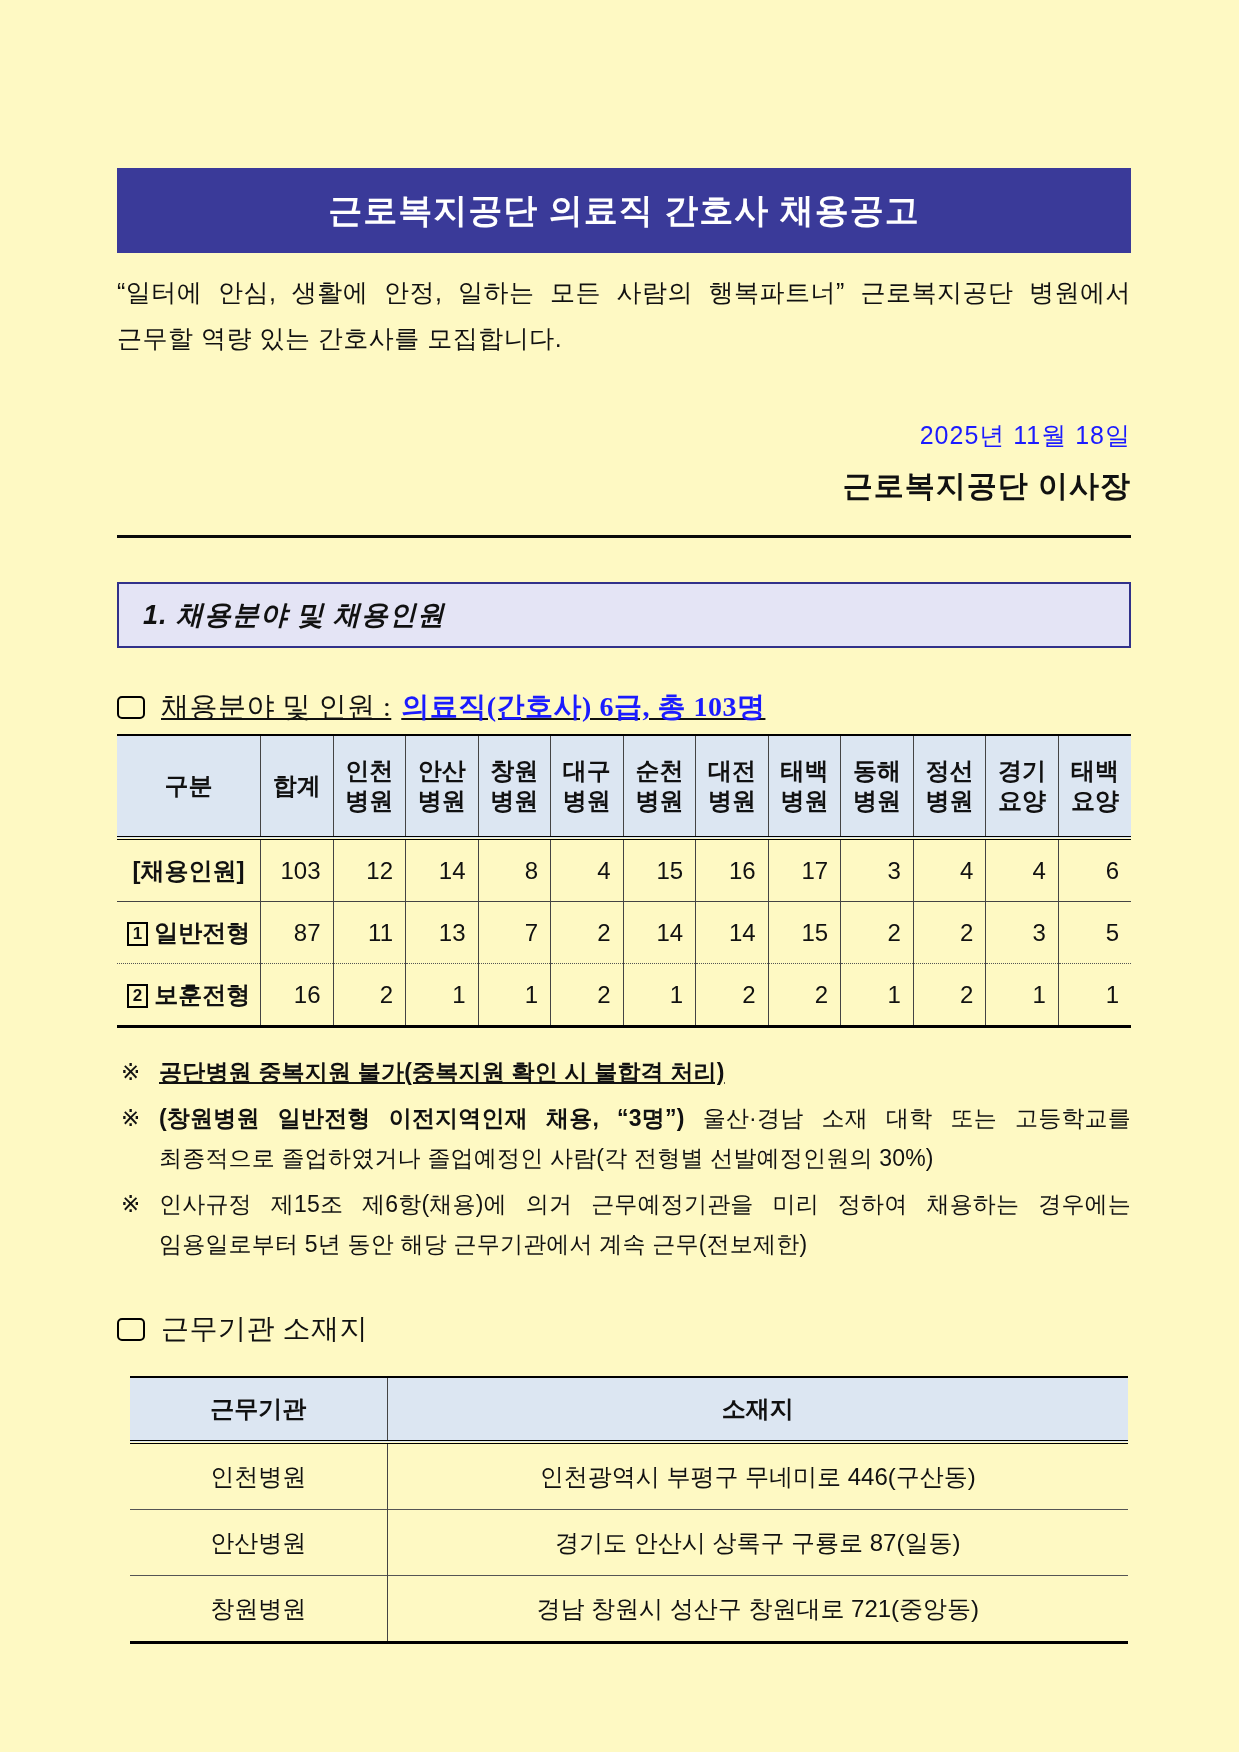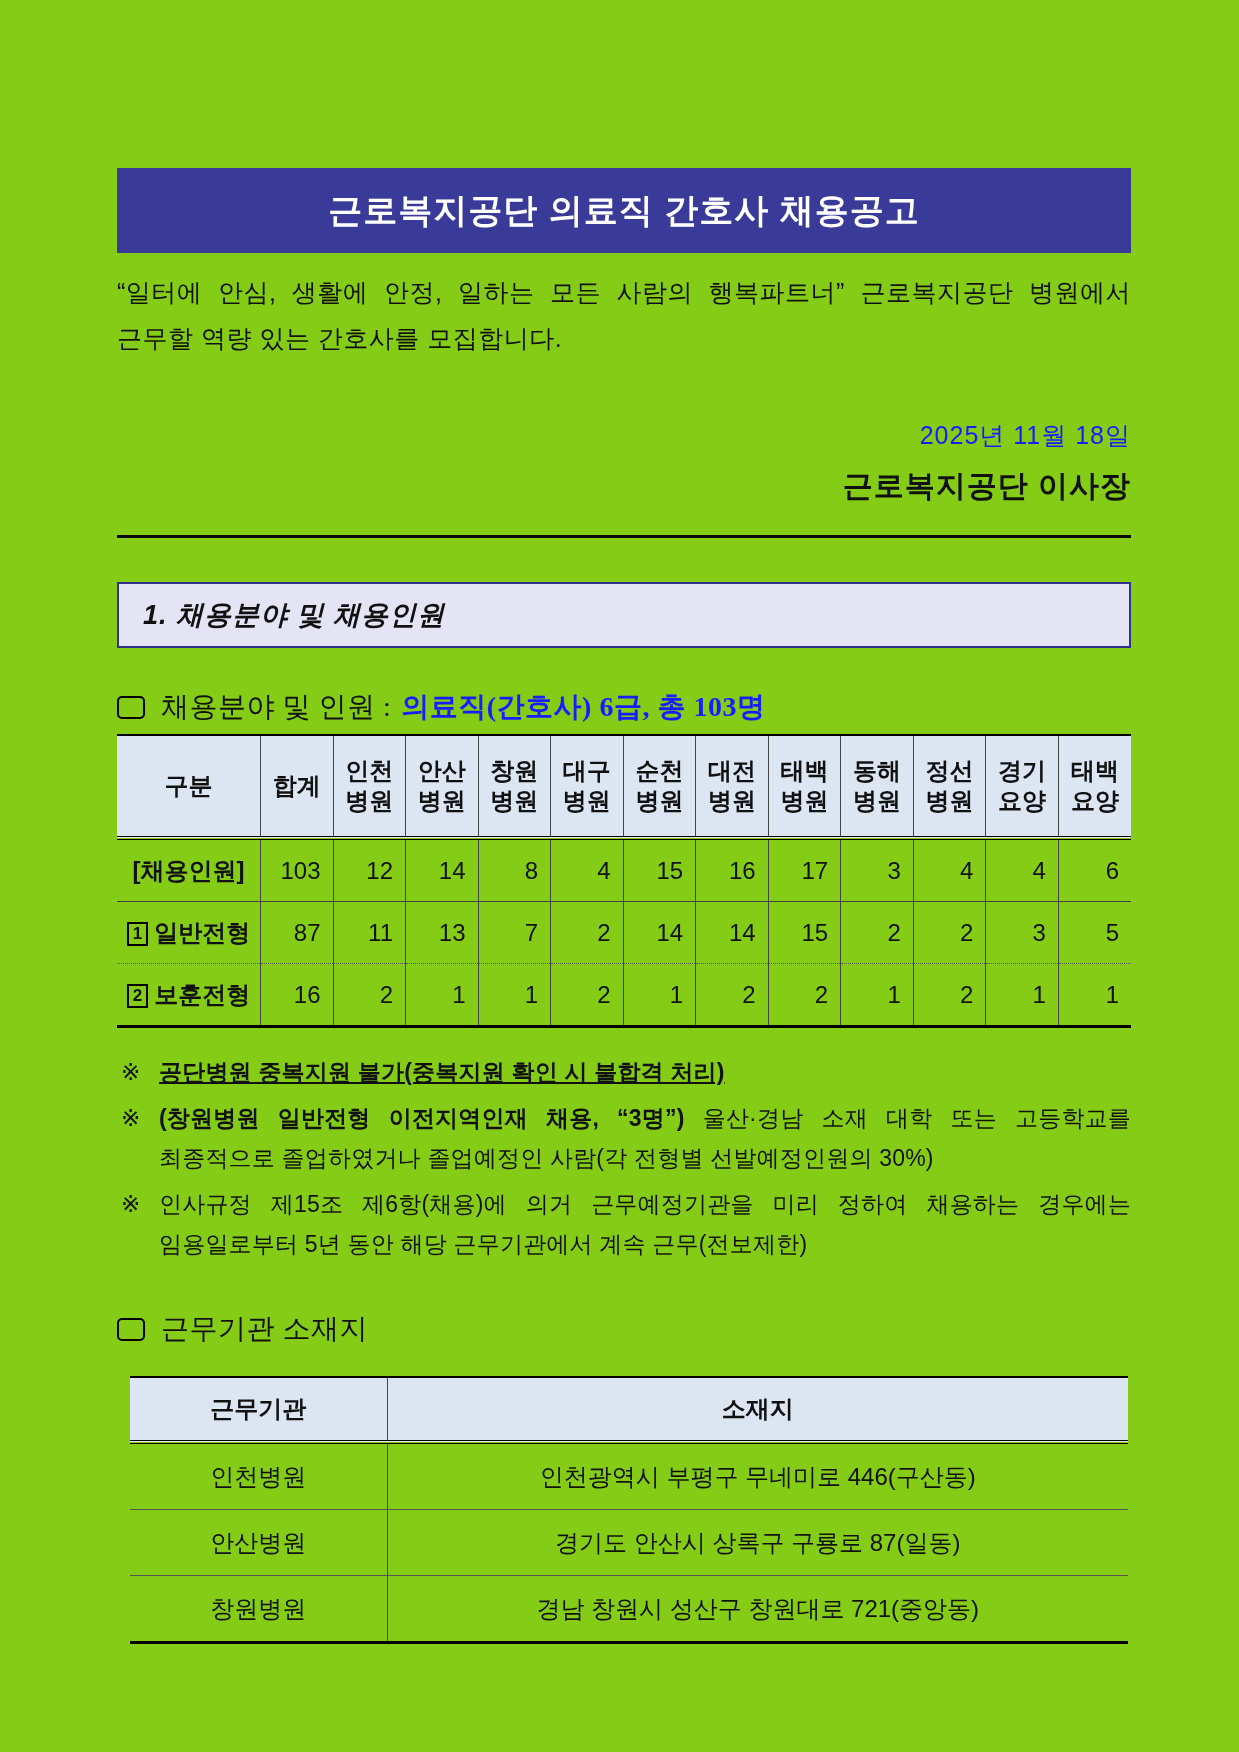--- a/index.html
+++ b/index.html
@@ -1,19 +1,19 @@
 <!DOCTYPE html>
 <html lang="ko"><head>
 <meta charset="utf-8">
 <style>
   html,body{margin:0;padding:0;background:#ffffff;}
   .page{
     position:relative;
     width:1239px;height:1752px;
-    background:#84cc16;
+    background:#fef9c3;
     font-family:"Liberation Sans","DejaVu Sans",sans-serif;
     color:#111;
     overflow:hidden;
   }
   .content{position:absolute;left:117px;top:0;width:1014px;}
 
   
   .banner{
     margin-top:168px;height:85px;
     background:#3a3a99;
@@ -50,21 +50,21 @@
     padding-left:24px;
     font-style:italic;
   }
   .section-box span{font-size:27px;font-weight:bold;letter-spacing:1px;}
 
   
   .subhead{
     margin-top:40px;
     font-family:"Liberation Serif","DejaVu Serif",serif;
     font-size:28px;letter-spacing:.5px;
-    display:flex;align-items:center;
+    display:flex;align-items:center;text-decoration:underline;
   }
   .sqbullet{
     display:inline-block;flex:0 0 auto;
     width:24px;height:19px;
     border:2.5px solid #000;border-radius:5px;
     margin-right:16px;
   }
   .subhead .blue{color:#1b1bff;font-weight:bold;margin-left:10px;}
 
   .unit-note{margin-top:22px;text-align:right;font-size:17px;color:#222;}

